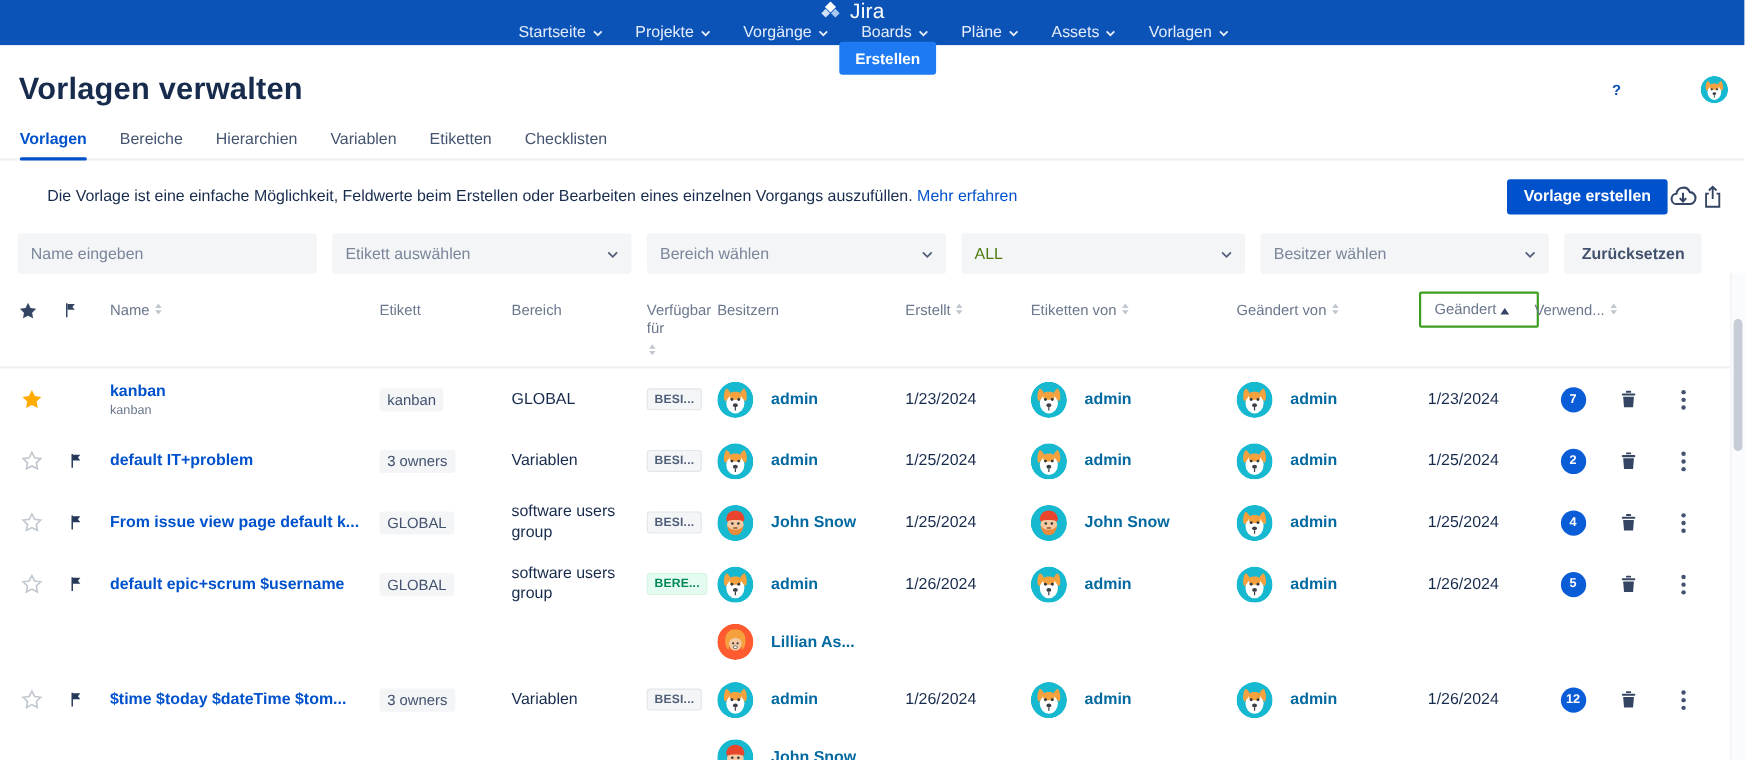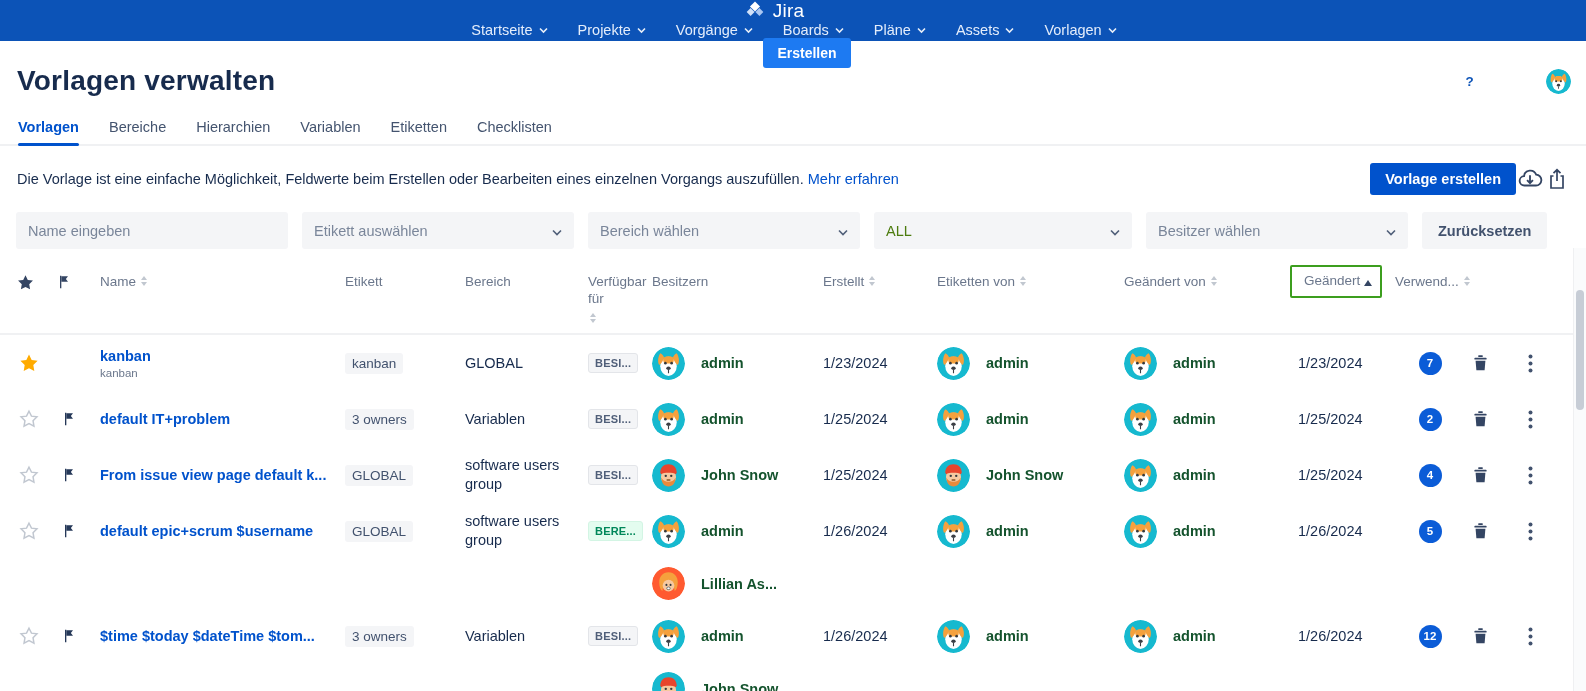--- a/index.html
+++ b/index.html
@@ -28,21 +28,21 @@
   .nav-avatar svg { width:100%; height:100%; display:block; }
 
   
   .page { padding:0; }
   .page-title { font-size:28px; font-weight:600; color:#172B4D; padding:24px 0 0 17px; letter-spacing:.2px; }
   .tabs { display:flex; gap:30px; padding:22px 0 0 18px; border-bottom:2px solid #F0F1F3; }
   .tab { font-size:14.5px; color:#44546F; padding-bottom:9px; cursor:pointer; position:relative; }
   .tab.active { color:#0052CC; font-weight:600; }
   .tab.active::after { content:""; position:absolute; left:0; right:0; bottom:-2px; height:3px; background:#0052CC; border-radius:2px; }
 
-  .desc-row { display:flex; align-items:center; padding:17px 16px 0 17px; }
+  .desc-row { display:flex; align-items:center; padding:17px 16px 0 17px;margin-left:26px; }
   .desc { font-size:14.5px; color:#172B4D; }
   .desc a { color:#0052CC; }
   .desc-actions { margin-left:auto; display:flex; align-items:center; gap:1px; }
   .btn-primary { background:#0052CC; color:#fff; border:none; border-radius:3px; padding:8px 15px;
     font-size:14.5px; font-weight:700; cursor:pointer; font-family:inherit; }
   .tool-ico { width:26px; height:26px; display:flex; align-items:center; justify-content:center; cursor:pointer; }
 
   
   .filters { display:flex; gap:14px; padding:17px 16px 0 16px; }
   .filter { height:37px; background:#F4F5F7; border-radius:3px; display:flex; align-items:center;
@@ -70,39 +70,39 @@
   .pad-date { padding-left:13px; }
   .pad-user { padding-left:12px; }
   .pad-mod  { padding-left:8px; }
   .sort { display:inline-flex; flex-direction:column; gap:2px; margin-left:2px; padding-top:3px; }
   .sort i { display:block; width:0; height:0; border-left:3.5px solid transparent; border-right:3.5px solid transparent; }
   .sort i.up { border-bottom:4px solid #C1C7D0; }
   .sort i.dn { border-top:4px solid #C1C7D0; }
   .up-solid { display:inline-block; width:0; height:0; border-left:4px solid transparent;
     border-right:4px solid transparent; border-bottom:6px solid #344563; margin-left:4px; margin-top:5px; }
   .hl-box { display:inline-flex; align-items:center; border:2px solid #3C9E1E; border-radius:2px;
-    padding:5px 8px 7px 12px; margin-top:-8px; color:#6B778C; }
+    padding:5px 25px 7px 12px; margin-top:-8px; color:#6B778C; }
   .hicon { padding-top:2px; }
 
   .tbody .trow { border-bottom:0; }
   .line { height:56px; display:flex; align-items:center; }
   .line.sub { height:49px; }
   .cell { font-size:14.5px; color:#172B4D; }
   .name-wrap { display:flex; flex-direction:column; justify-content:center; height:56px; gap:3px; }
   .name-link { color:#0052CC; font-weight:600; font-size:14.5px; white-space:nowrap; }
   .subname { color:#6B778C; font-size:11.5px; }
   .chip { background:#F4F5F7; border-radius:3px; padding:3px 7px; font-size:13.5px; color:#42526E; white-space:nowrap; }
   .scope-text { font-size:14.5px; color:#172B4D; line-height:19px; max-width:110px; }
   .badge-avail { font-size:11px; font-weight:700; color:#505F79; background:#F4F5F7;
     border:1px solid #E3E5E9; border-radius:3px; padding:3px 6px; letter-spacing:.2px; white-space:nowrap; }
   .badge-avail.green { background:#E3FCEF; color:#00875A; border-color:#D3F5E4; }
   .user { display:flex; align-items:center; gap:16px; }
   .avatar { width:33px; height:33px; border-radius:50%; overflow:hidden; flex:0 0 auto; }
   .avatar svg { width:100%; height:100%; display:block; }
-  .ulink { color:#14532d; font-weight:600; font-size:14.5px; white-space:nowrap; }
+  .ulink { color:#0369a1; font-weight:600; font-size:14.5px; white-space:nowrap; }
   .date { font-size:14.5px; color:#172B4D; }
   .used-badge { min-width:23px; height:23px; border-radius:12px; background:#0B5CD7; color:#fff;
     font-size:11.5px; font-weight:700; display:flex; align-items:center; justify-content:center; padding:0 5px; }
   .c-used .line { justify-content:center; }
   .icon-btn { width:30px; height:30px; display:flex; align-items:center; justify-content:center;
     background:none; border:none; cursor:pointer; }
   .star-btn, .flag-slot { width:26px; height:26px; display:flex; align-items:center; justify-content:center;
     background:none; border:none; cursor:pointer; }
 
   

